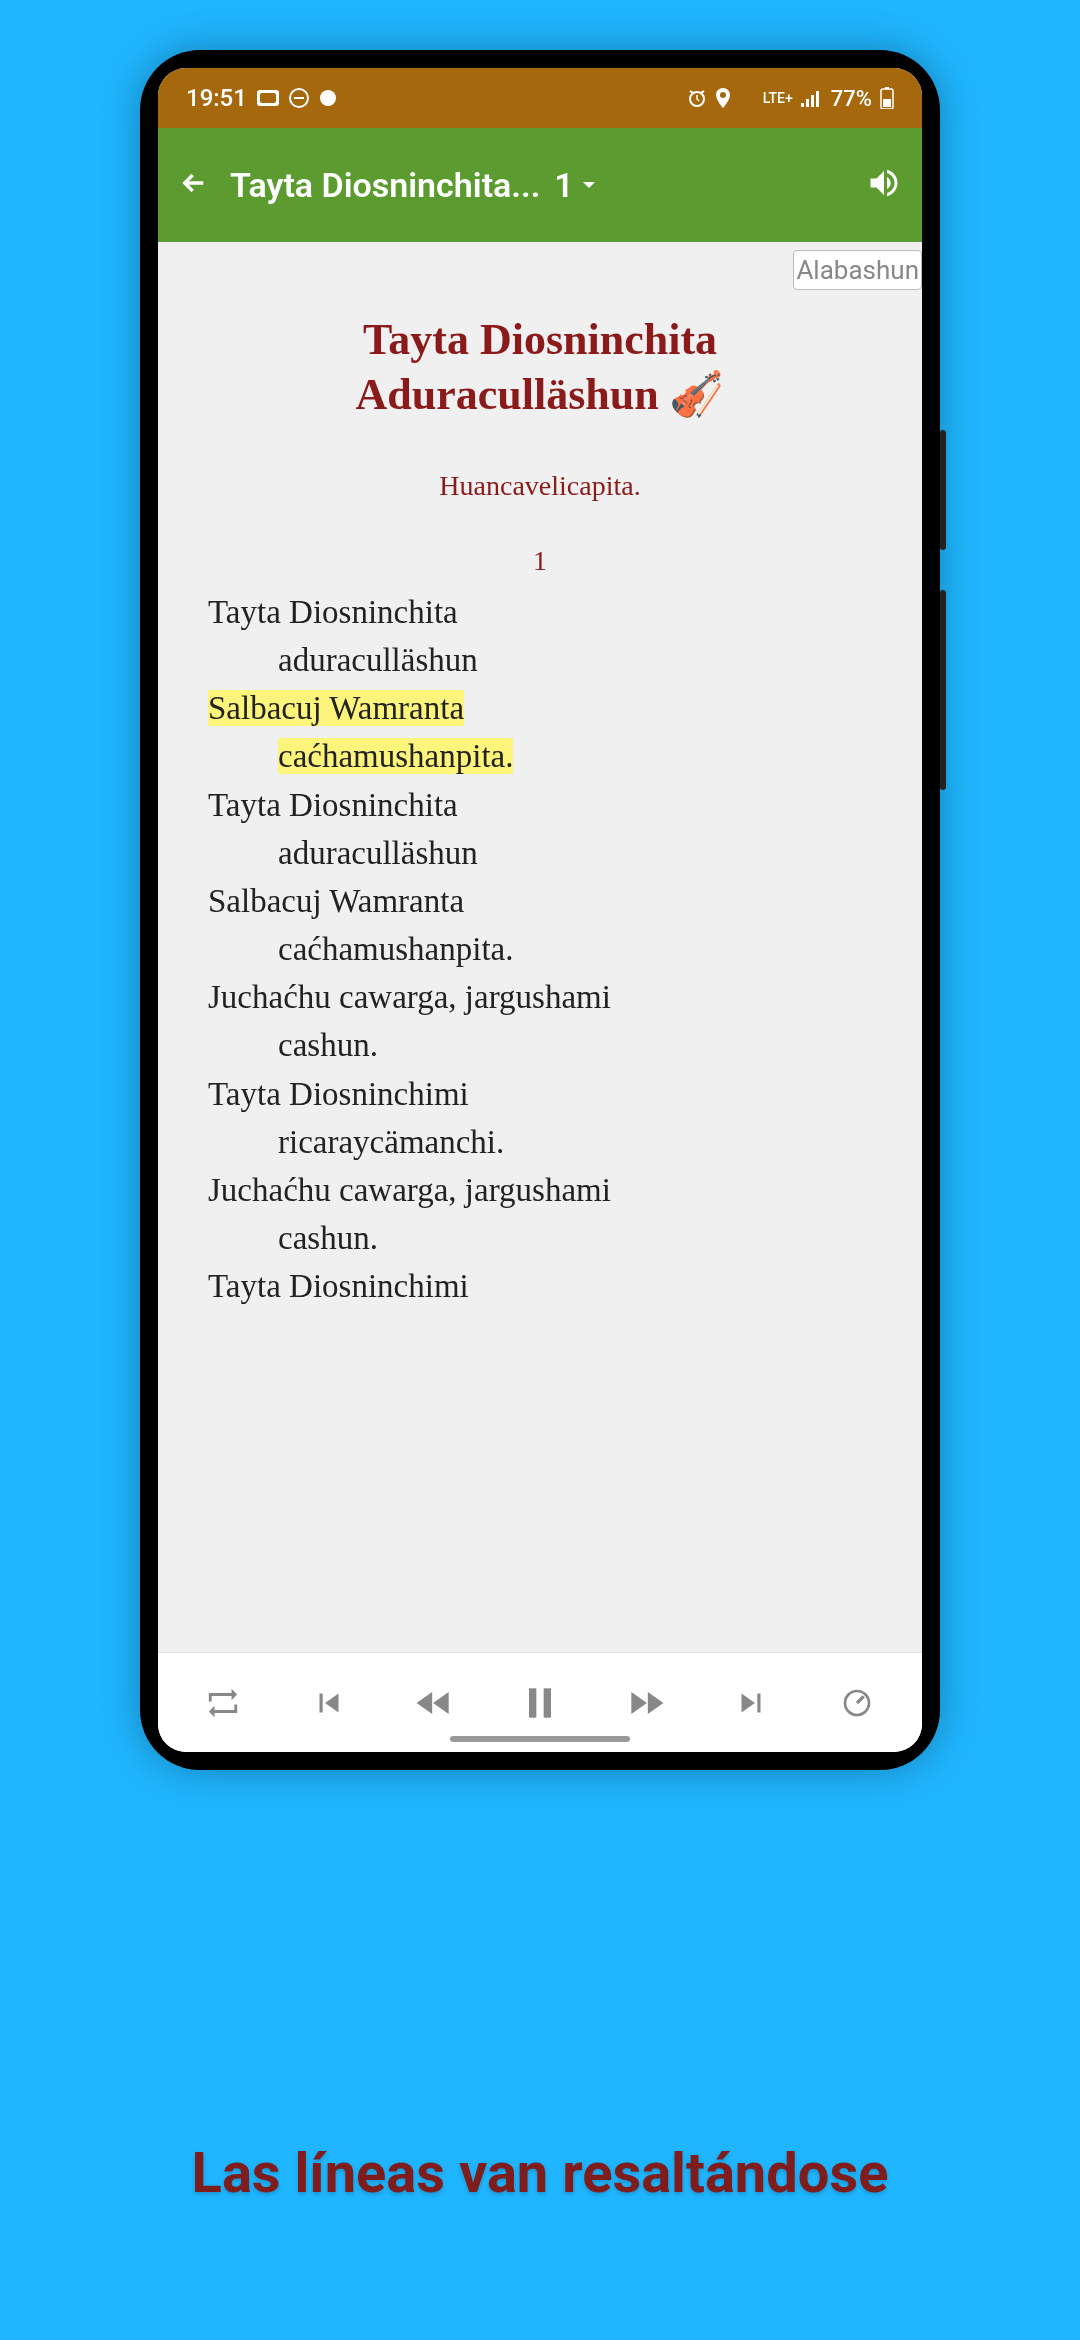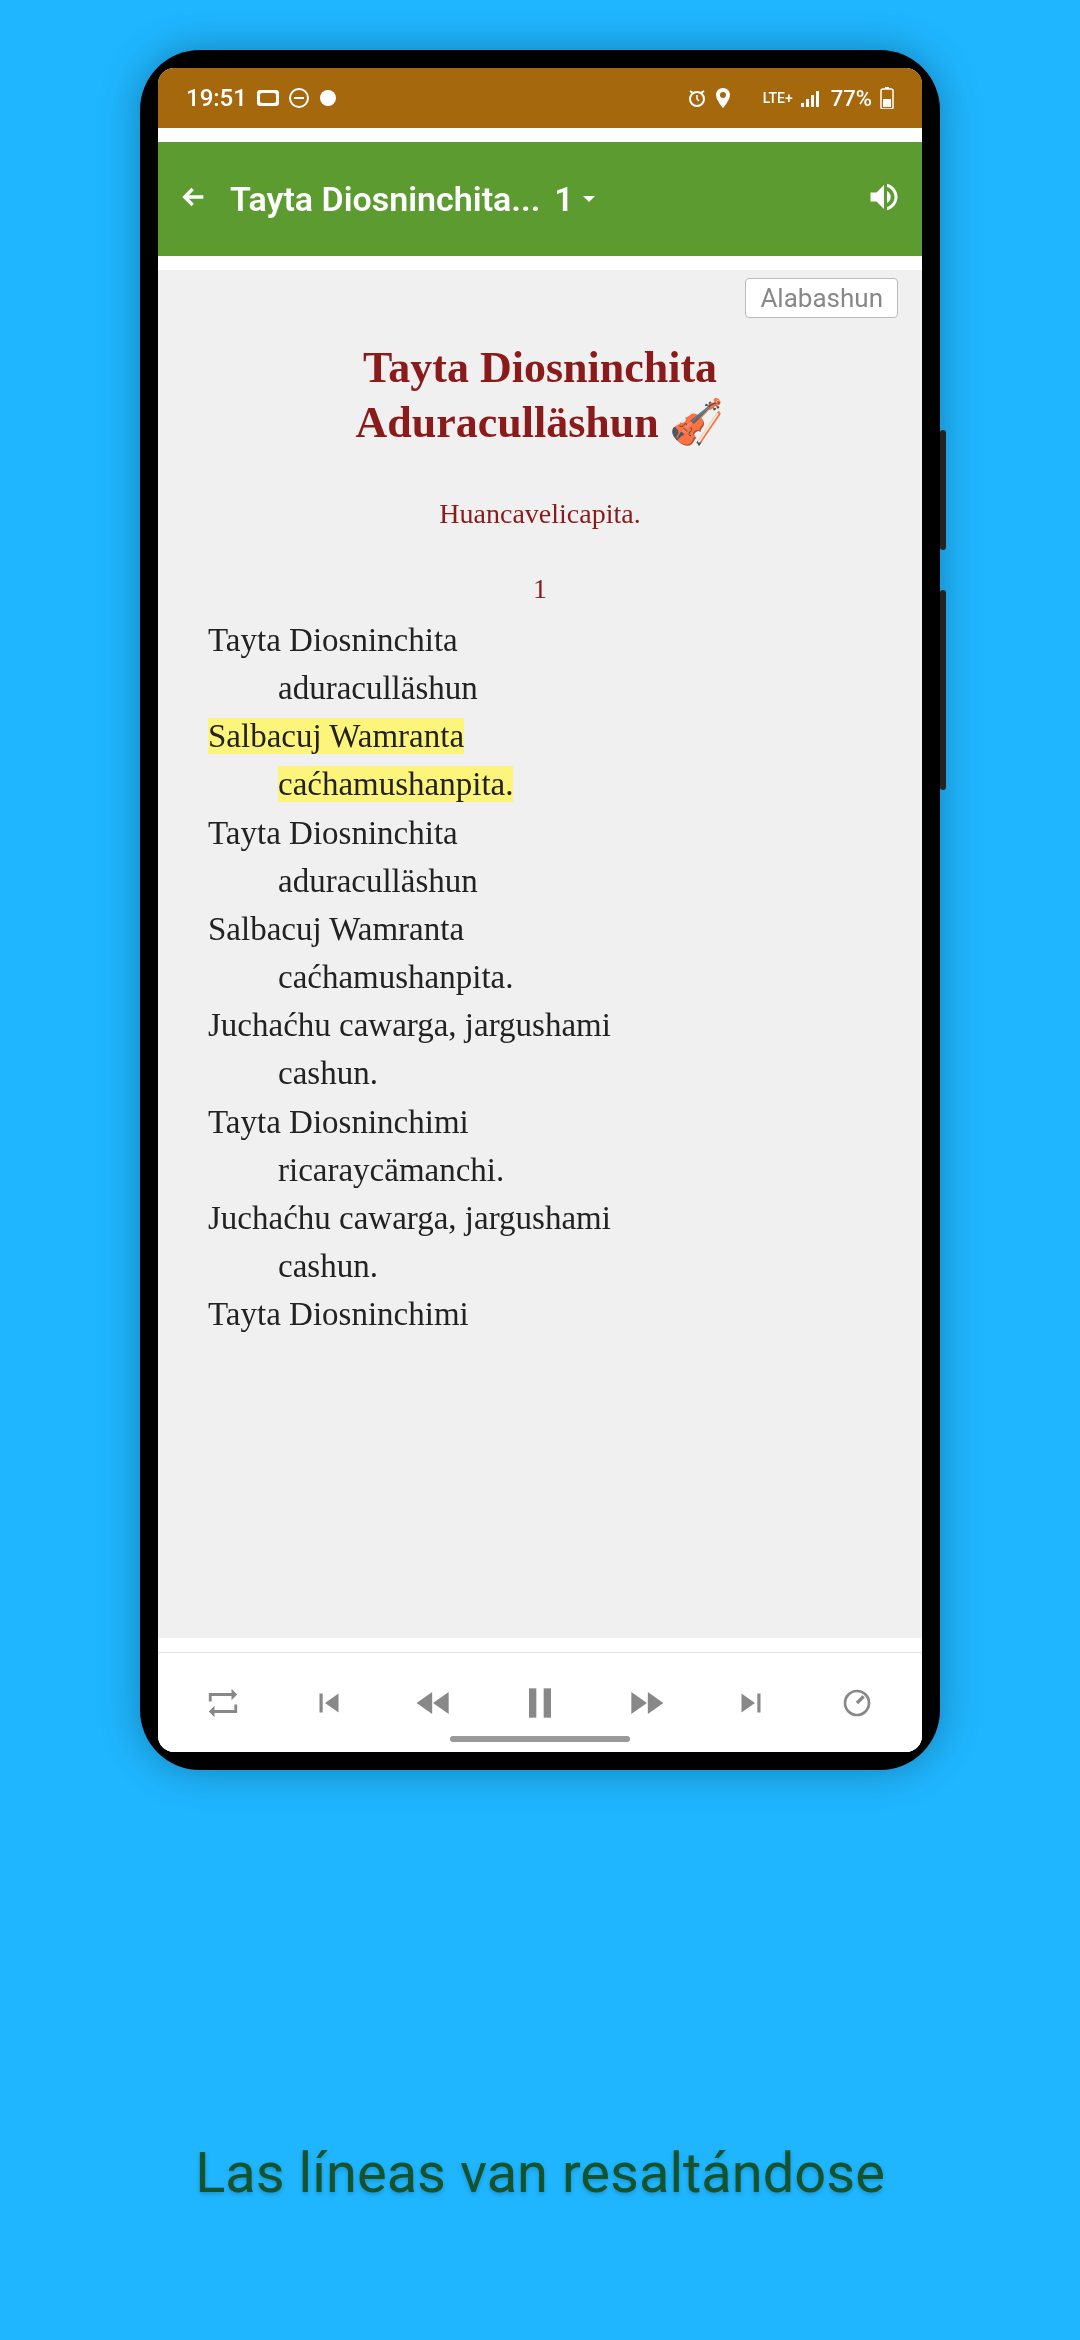--- a/index.html
+++ b/index.html
@@ -19,26 +19,25 @@
   height: 1720px;
   background: #000;
   border-radius: 60px;
   padding: 18px;
   box-shadow: 0 0 40px rgba(0,0,0,0.3);
 }
 .phone-screen {
   width: 100%;
   height: 100%;
   background: #fff;
-  border-radius: 16px;
+  border-radius: 28px;
   overflow: hidden;
   display: flex;
   flex-direction: column;
   position: relative;
-  gap: 14px;
 }
 .status-bar {
   background: #a5680d;
   color: #fff;
   height: 60px;
   display: flex;
   align-items: center;
   justify-content: space-between;
   padding: 0 28px;
   font-size: 24px;
@@ -73,25 +72,25 @@
 }
 .content {
   flex: 1;
   background: #f0f0f0;
   position: relative;
   overflow: hidden;
 }
 .tag-label {
   position: absolute;
   top: 8px;
-  right: 24px;
+  right: 0;
   background: #fff;
   border: 1px solid #bbb;
   color: #888;
-  padding: 4px 14px;
+  padding: 4px 2px;
   font-size: 26px;
   border-radius: 4px;
 }
 .song-header {
   text-align: center;
   padding: 70px 40px 20px;
 }
 .song-title {
   color: #8b1a1a;
   font-size: 44px;
@@ -152,23 +151,23 @@
   height: 6px;
   background: #999;
   border-radius: 3px;
 }
 .caption {
   position: absolute;
   bottom: 130px;
   left: 0;
   right: 0;
   text-align: center;
-  color: #14532d;
+  color: #7f1d1d;
   font-size: 56px;
-  font-weight: 400;
+  font-weight: 700;
   line-height: 1.3;
   text-shadow: 0 2px 4px rgba(0,0,0,0.2);
 }
 .side-button {
   position: absolute;
   right: -6px;
   width: 6px;
   background: #222;
   border-radius: 3px;
 }

